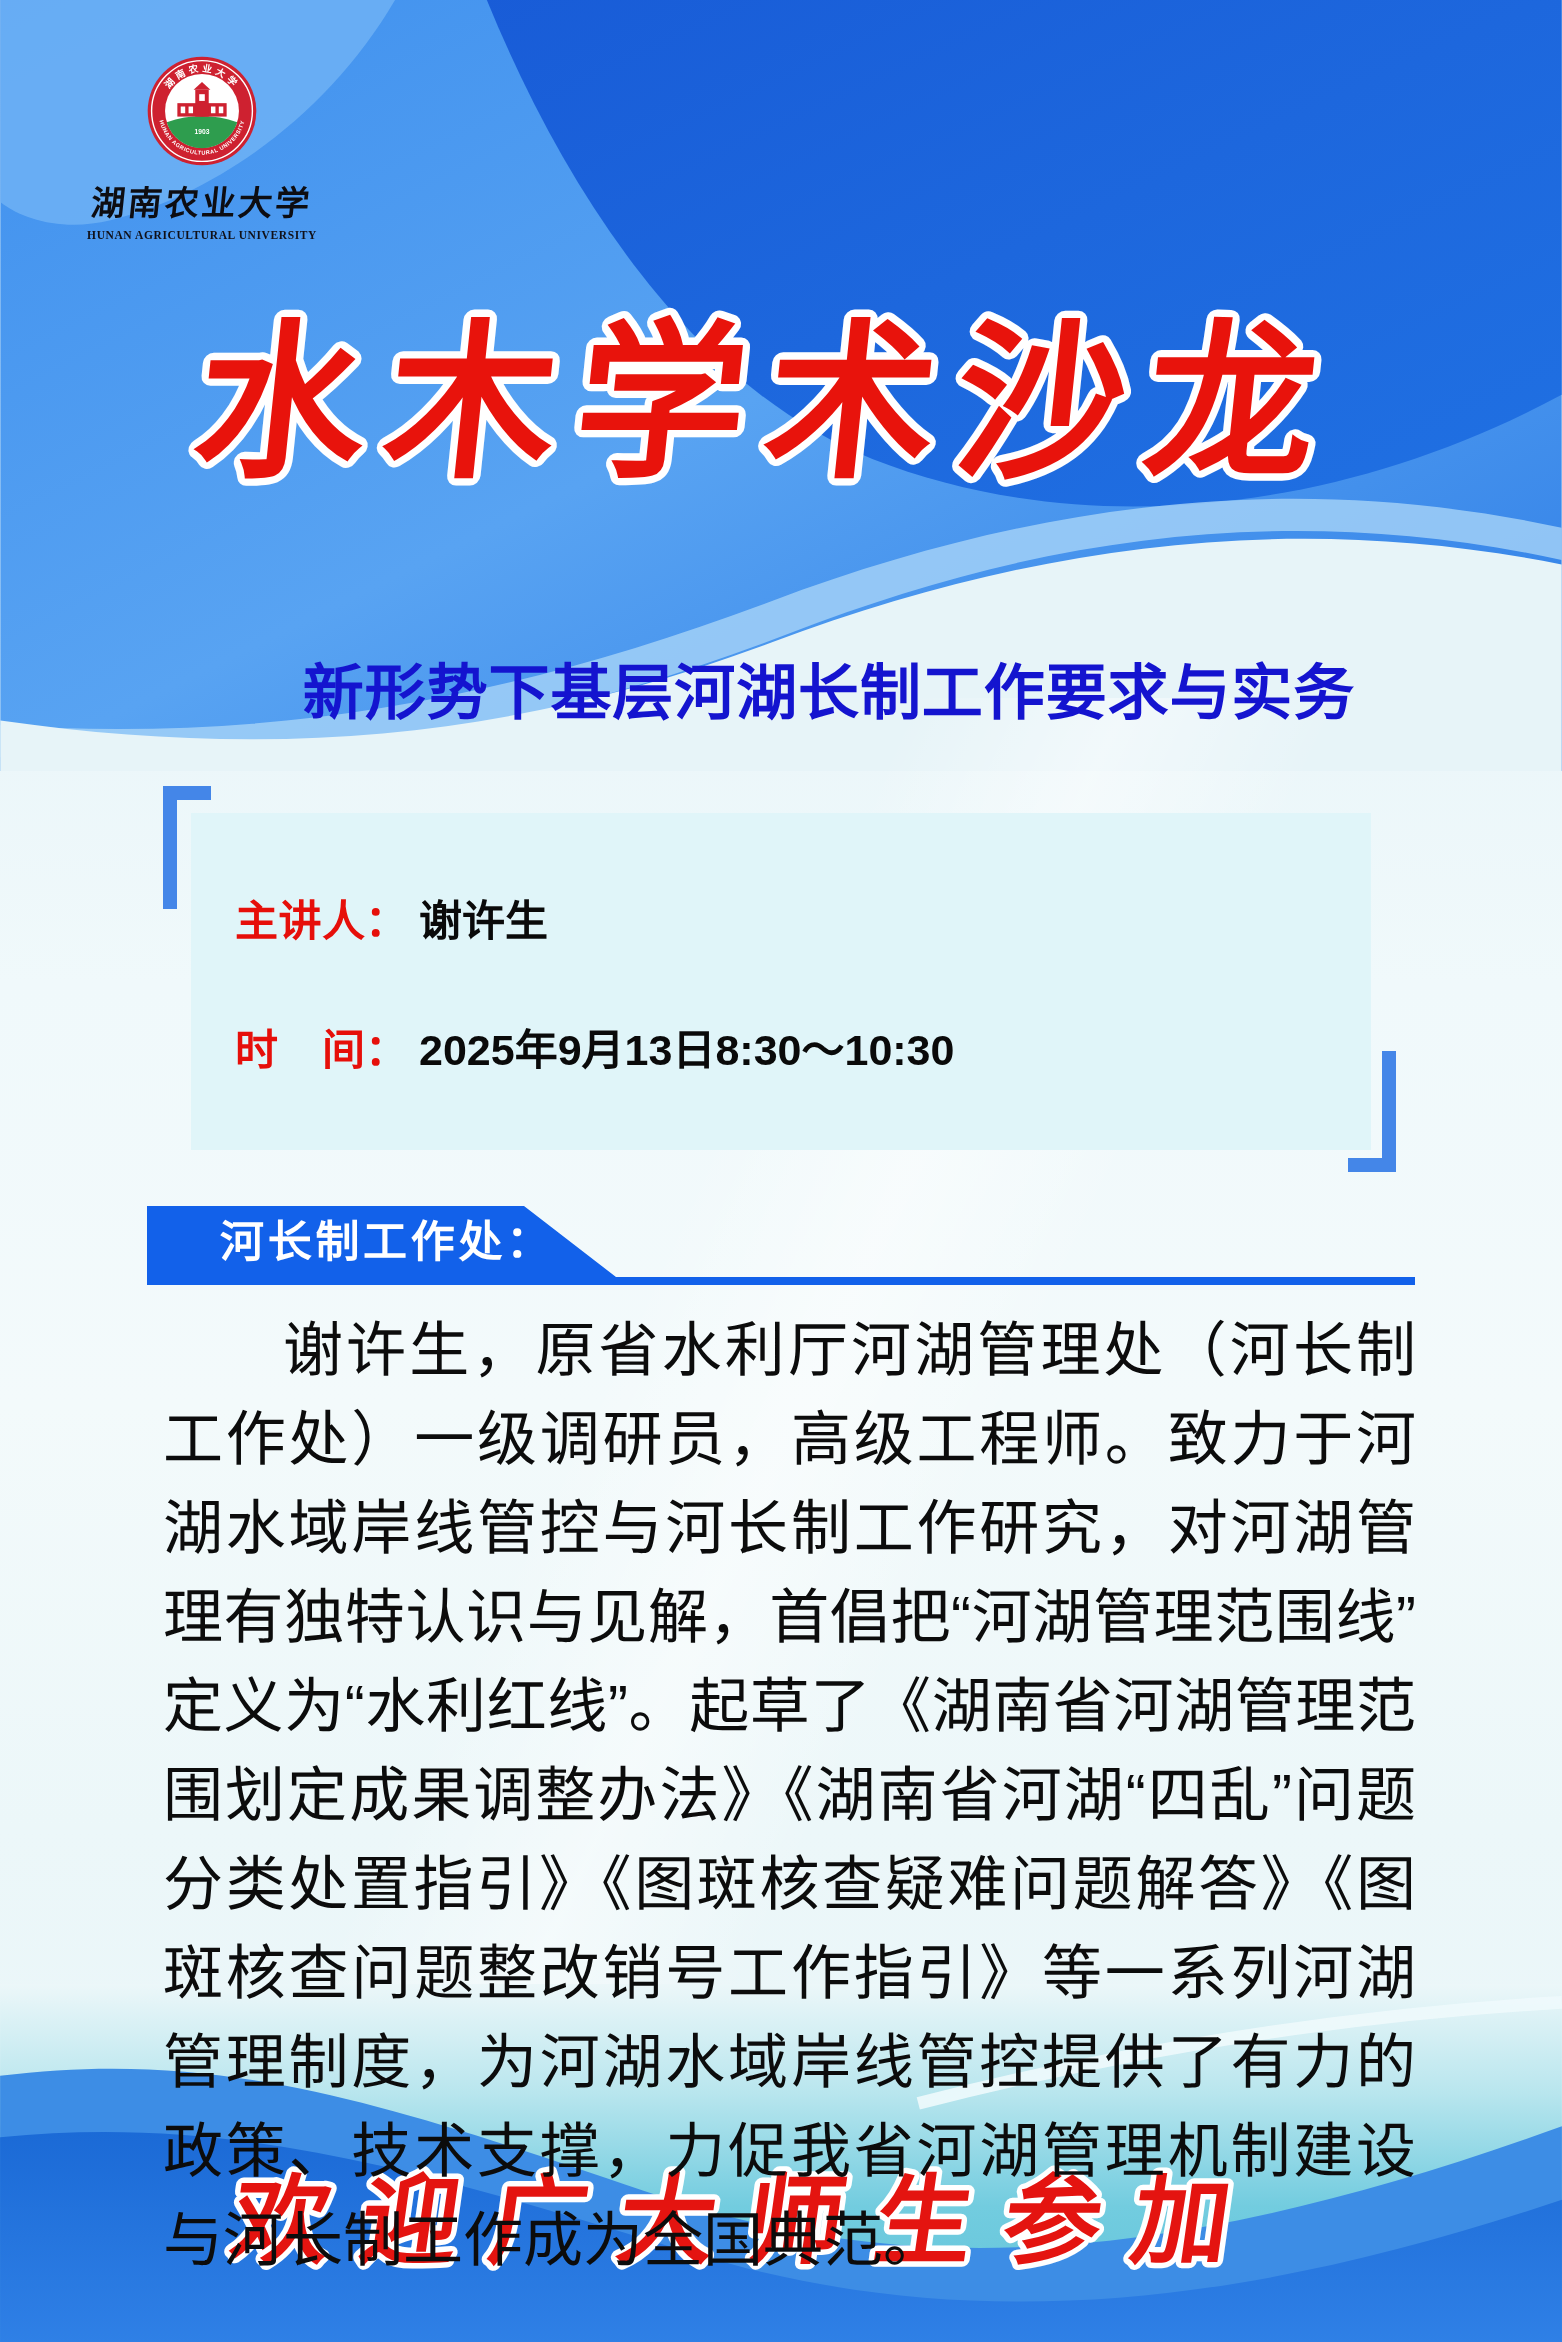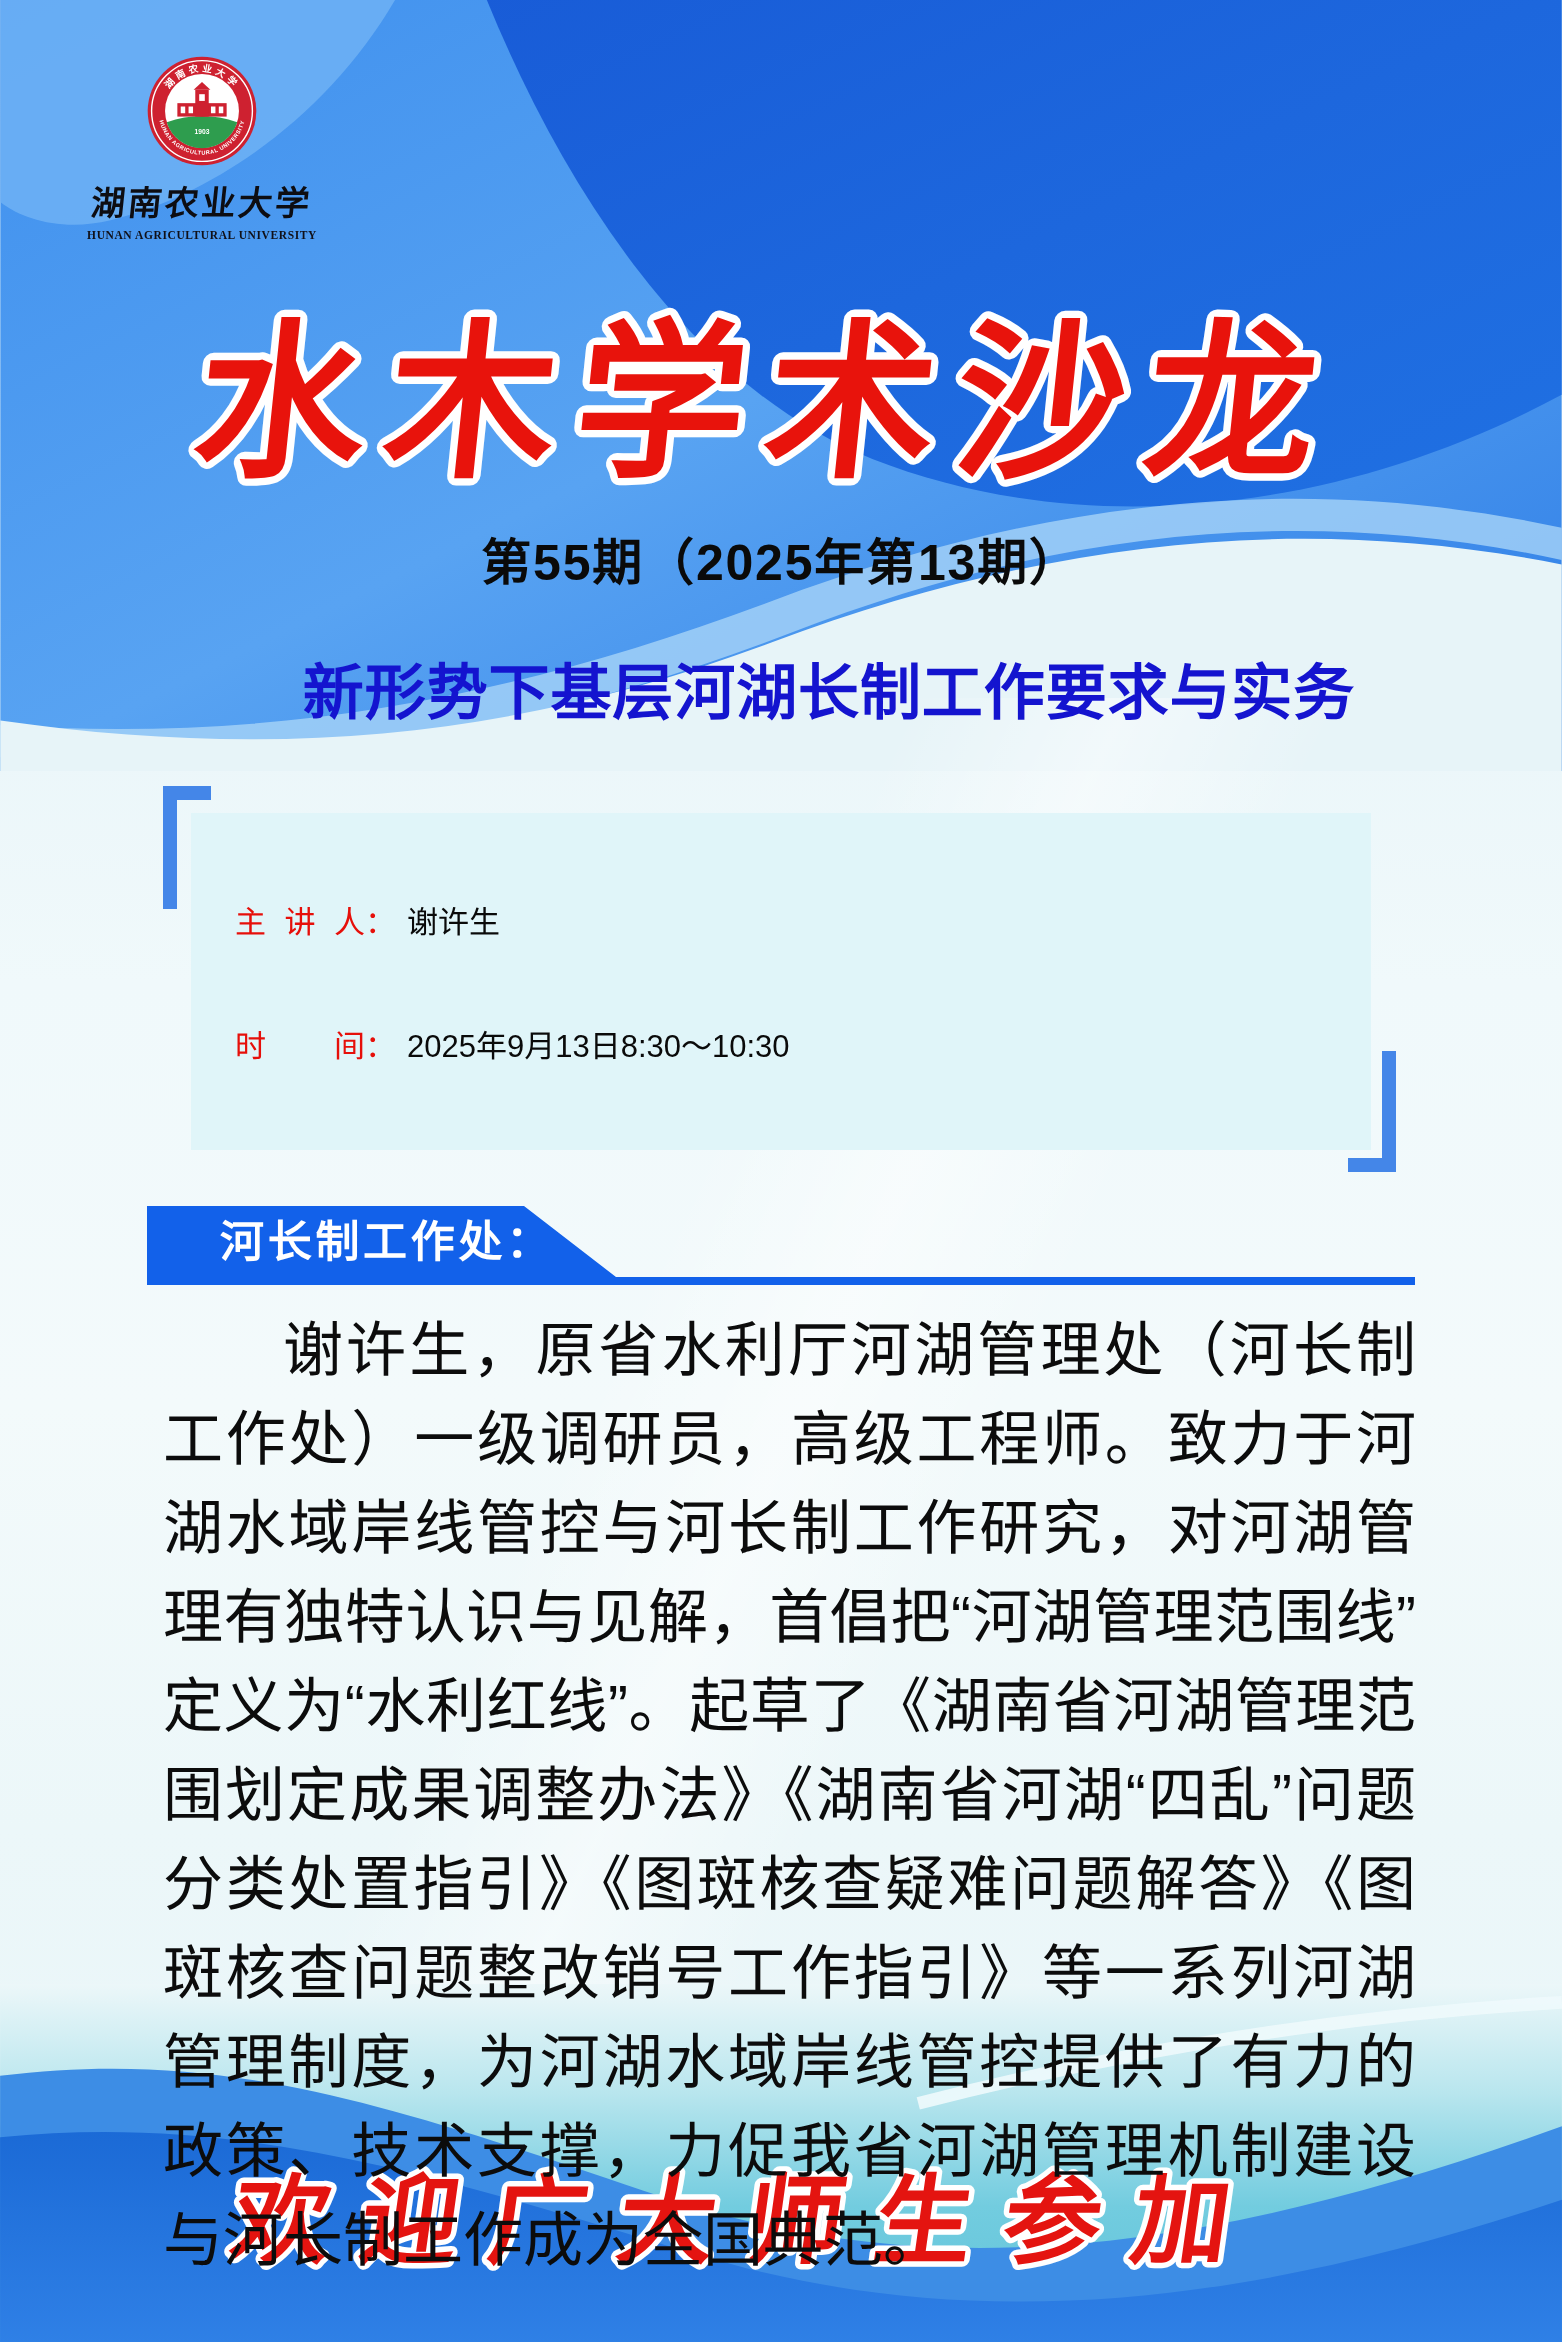--- a/index.html
+++ b/index.html
@@ -21,21 +21,21 @@
   .en-name{margin-top:3.7px;font-family:"Liberation Serif",serif;font-size:11.5px;font-weight:700;color:#101018;letter-spacing:0.6px;}
   
   .title-svg{left:0;top:271px;z-index:3;}
   .issue-line{left:0;top:522px;width:1562px;z-index:3;text-align:center;
     font-size:50px;font-weight:800;color:#0a0a0a;letter-spacing:1.8px;}
   .topic-title{left:0;top:643px;width:1562px;z-index:3;text-align:center;
     font-size:61px;font-weight:800;color:#1414cf;letter-spacing:0.9px;margin-left:48px;}
   
   .info-card{left:191px;top:813px;width:1180px;height:337px;background:#e0f5f9;z-index:2;
     display:flex;flex-direction:column;justify-content:space-evenly;padding:5.5px 0 5.5px 44px;box-sizing:border-box;}
-  .info-row{font-size:31px;font-weight:400;white-space:nowrap;}
+  .info-row{font-size:43px;font-weight:700;white-space:nowrap;}
   .info-label{display:inline-block;width:130px;color:#e60f0a;text-align:justify;text-align-last:justify;vertical-align:bottom;}
   .info-colon{color:#e60f0a;}
   .info-value{color:#0a0a0a;margin-left:11px;}
   .corner-tl{left:163px;top:786px;width:48px;height:123px;z-index:3;
     border-top:14.7px solid #4486e8;border-left:14.7px solid #4486e8;box-sizing:border-box;}
   .corner-br{left:1348px;top:1051px;width:48px;height:121px;z-index:3;
     border-bottom:14.7px solid #4486e8;border-right:14.7px solid #4486e8;box-sizing:border-box;}
   
   .section-banner{left:147px;top:1206px;width:1272px;height:79px;background:#1261ea;z-index:2;
     clip-path:polygon(0 0,377px 0,469px 71px,1268px 71px,1268px 79px,0 79px);}
@@ -104,21 +104,20 @@
     <div class="cn-name">湖南农业大学</div>
     <div class="en-name">HUNAN AGRICULTURAL UNIVERSITY</div>
   </div>
 
   <svg class="abs layer title-svg" width="1562" height="257" viewBox="0 0 1701 280" aria-hidden="false">
     <g transform="translate(850,0) skewX(-6)">
       <text x="0" y="208" text-anchor="middle" font-family="Liberation Sans, sans-serif" font-size="185" font-weight="900" letter-spacing="22" fill="#e8130c" stroke="#ffffff" stroke-width="16" stroke-linejoin="round" paint-order="stroke">水木学术沙龙</text>
     </g>
   </svg>
 
-  <div class="abs issue-line">第55期（2025年第13期）</div>
 
   <div class="abs topic-title">新形势下基层河湖长制工作要求与实务</div>
 
   <div class="abs corner-tl"></div>
   <div class="abs corner-br"></div>
   <div class="abs info-card">
     <div class="info-row">
       <span class="info-label">主讲人</span><span class="info-colon">：</span><span class="info-value">谢许生</span>
     </div>
     <div class="info-row">

